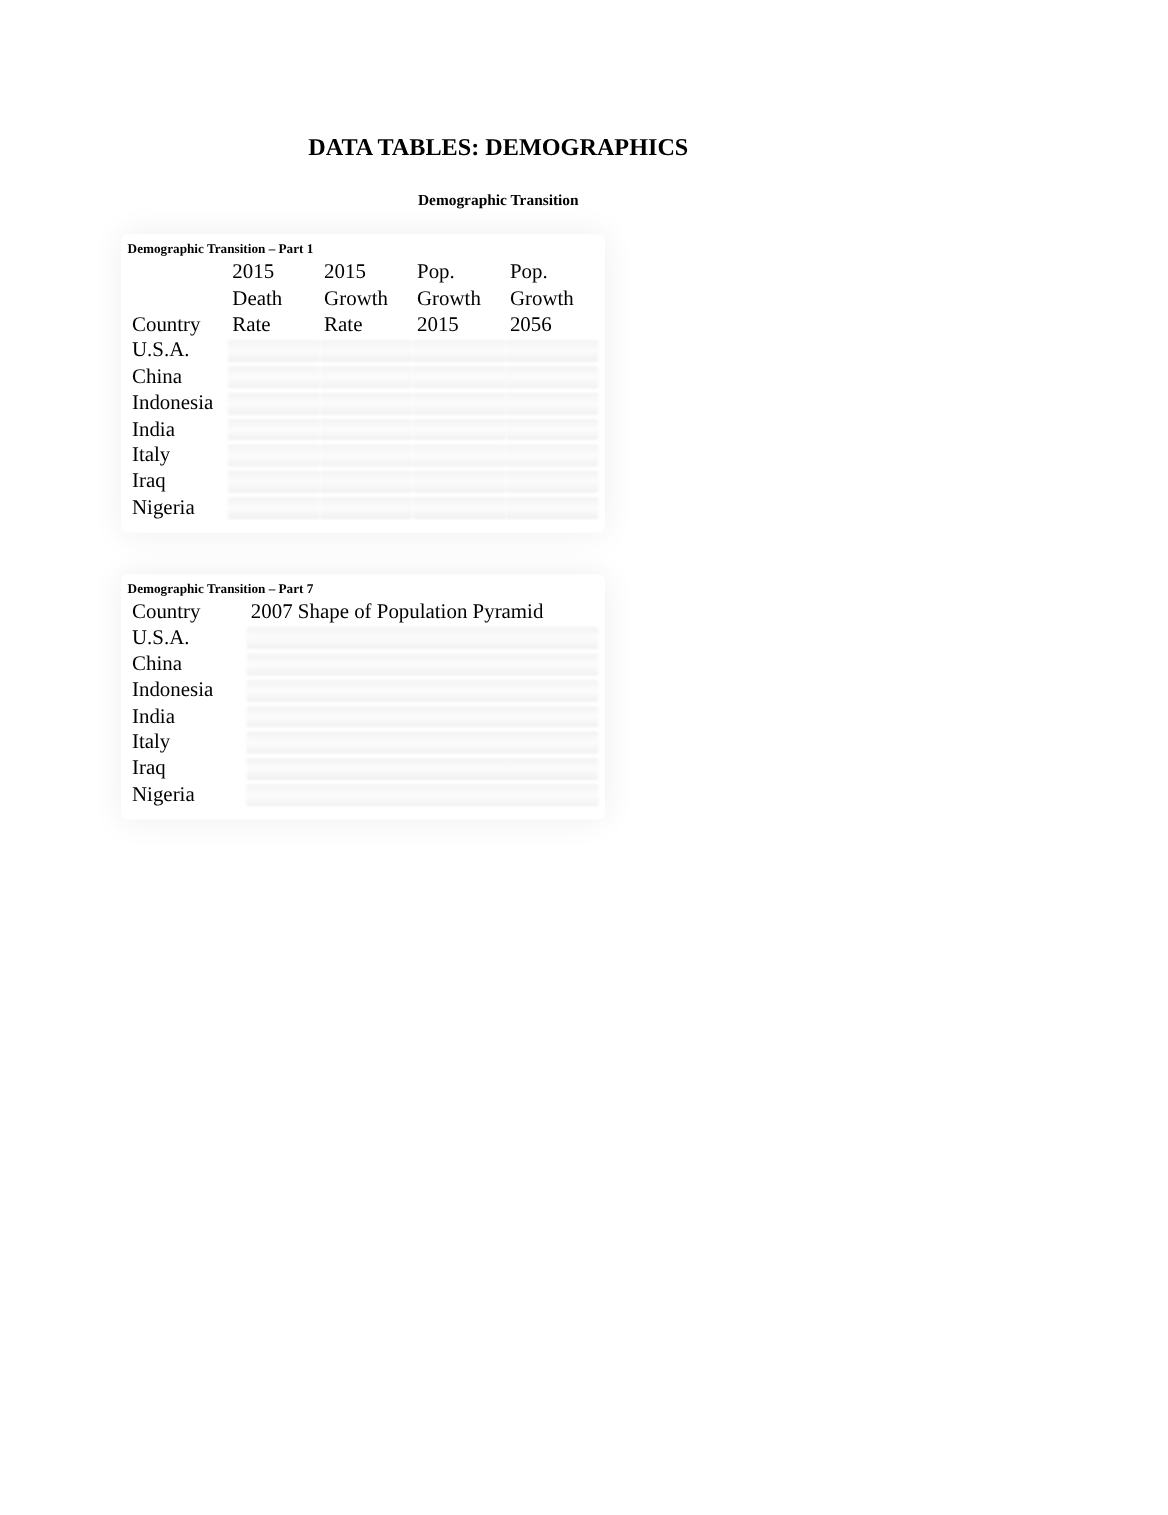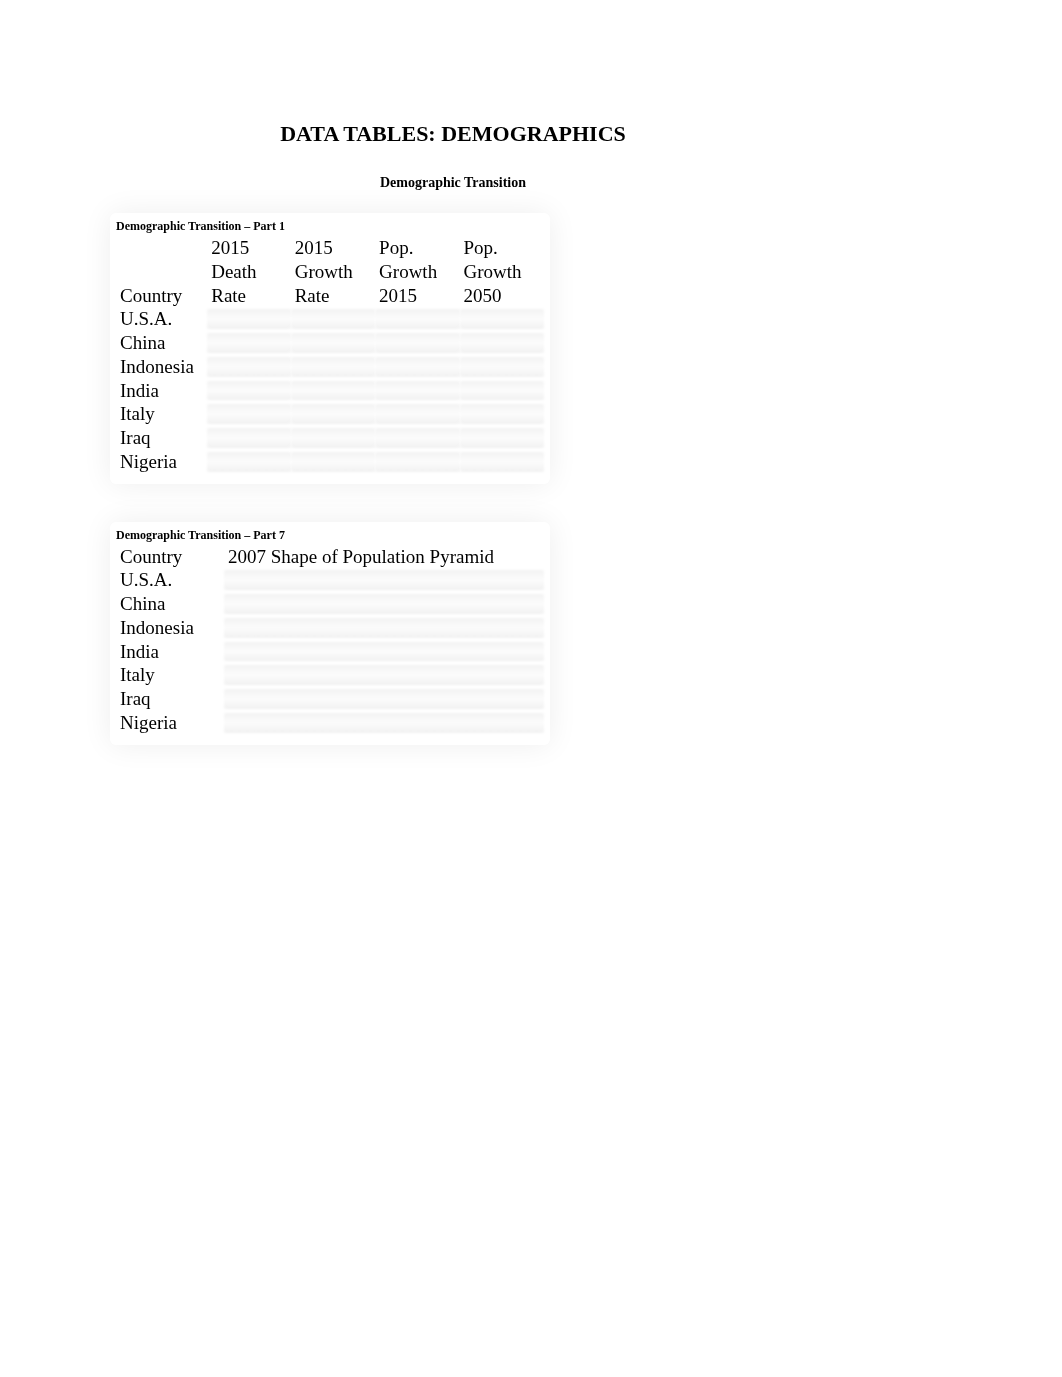--- a/index.html
+++ b/index.html
@@ -112,21 +112,21 @@
             <span>Rate</span>
           </th>
           <th>
             <span>Pop.</span><br>
             <span>Growth</span><br>
             <span>2015</span>
           </th>
           <th>
             <span>Pop.</span><br>
             <span>Growth</span><br>
-            <span>2050</span>
+            <span>2056</span>
           </th>
         </tr>
       </thead>
       <tbody>
         <tr>
           <td>U.S.A.</td>
           <td class="blur-cell"></td>
           <td class="blur-cell"></td>
           <td class="blur-cell"></td>
           <td class="blur-cell"></td>

